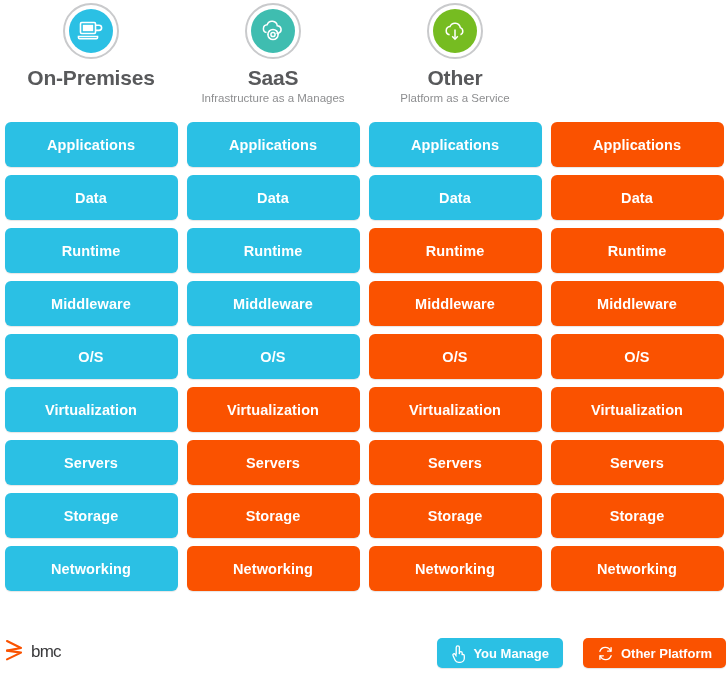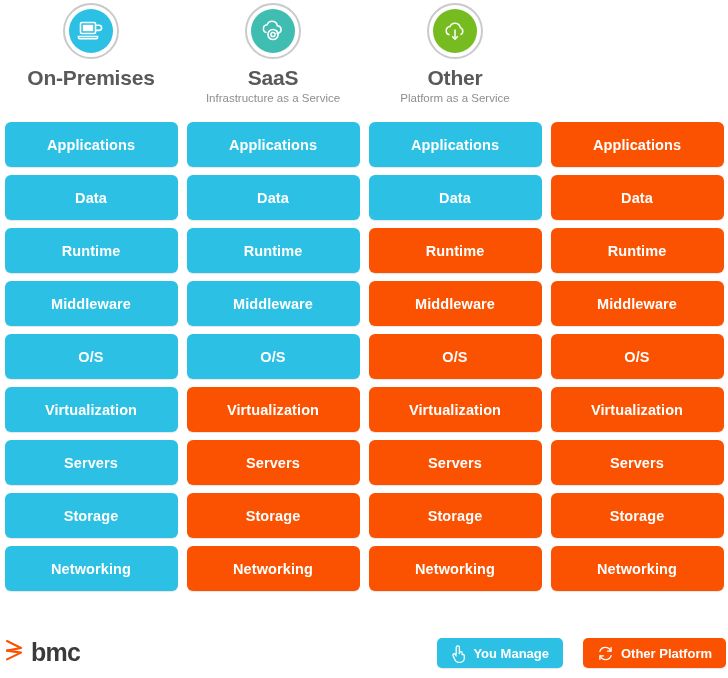--- a/index.html
+++ b/index.html
@@ -75,21 +75,21 @@
 
   
   .footer{
     position:absolute;left:0;top:630px;width:728px;height:48px;
   }
   .bmc{
     position:absolute;left:4px;top:8px;
     display:flex;align-items:center;gap:5px;
   }
   .bmc-word{
-    font-size:25px;font-weight:bold;color:#3a3a3c;
+    font-size:17px;font-weight:normal;color:#3a3a3c;
     letter-spacing:-0.8px;line-height:26px;
   }
   .legend{
     position:absolute;right:2px;top:8px;
     display:flex;align-items:center;gap:20px;
   }
   .lpill{
     height:30px;border-radius:5px;
     display:flex;align-items:center;
     padding:0 14px;gap:7px;
@@ -128,21 +128,21 @@
         <div class="icon-disc" style="background:#3fbdb0;">
           <svg width="28" height="26" viewBox="0 0 28 26" fill="none" stroke="#ffffff" stroke-width="1.5">
             <path d="M7.6 14.6 a4 4 0 0 1 0.5 -7.9 a5.3 5.3 0 0 1 10.2 1.1 a3.8 3.8 0 0 1 1.2 7.4 h-2.1"></path>
             <circle cx="14" cy="16.5" r="5.1"></circle>
             <circle cx="14" cy="16.5" r="2.1"></circle>
             <path d="M14 10.9 v1.1 M14 21 v1.1 M8.4 16.5 h1.1 M18.5 16.5 h1.1 M10.1 12.6 l0.8 0.8 M17.1 19.6 l0.8 0.8 M17.9 12.6 l-0.8 0.8 M10.9 19.6 l-0.8 0.8"></path>
           </svg>
         </div>
       </div>
       <div class="htitle">SaaS</div>
-      <div class="hsub">Infrastructure as a Service</div>
+      <div class="hsub">Infrastructure as a Manages</div>
     </div>
 
     <div class="hcol">
       <div class="icon-ring">
         <div class="icon-disc" style="background:#76bc21;">
           <svg width="28" height="26" viewBox="0 0 28 26" fill="none" stroke="#ffffff" stroke-width="1.5">
             <path d="M8.6 16.8 a4.2 4.2 0 0 1 0.4 -8.3 a5.4 5.4 0 0 1 10.3 1.1 a3.9 3.9 0 0 1 0.2 7.2"></path>
             <path d="M14 11.5 v9.6"></path>
             <path d="M11.2 18.3 L14 21.2 L16.8 18.3"></path>
           </svg>

